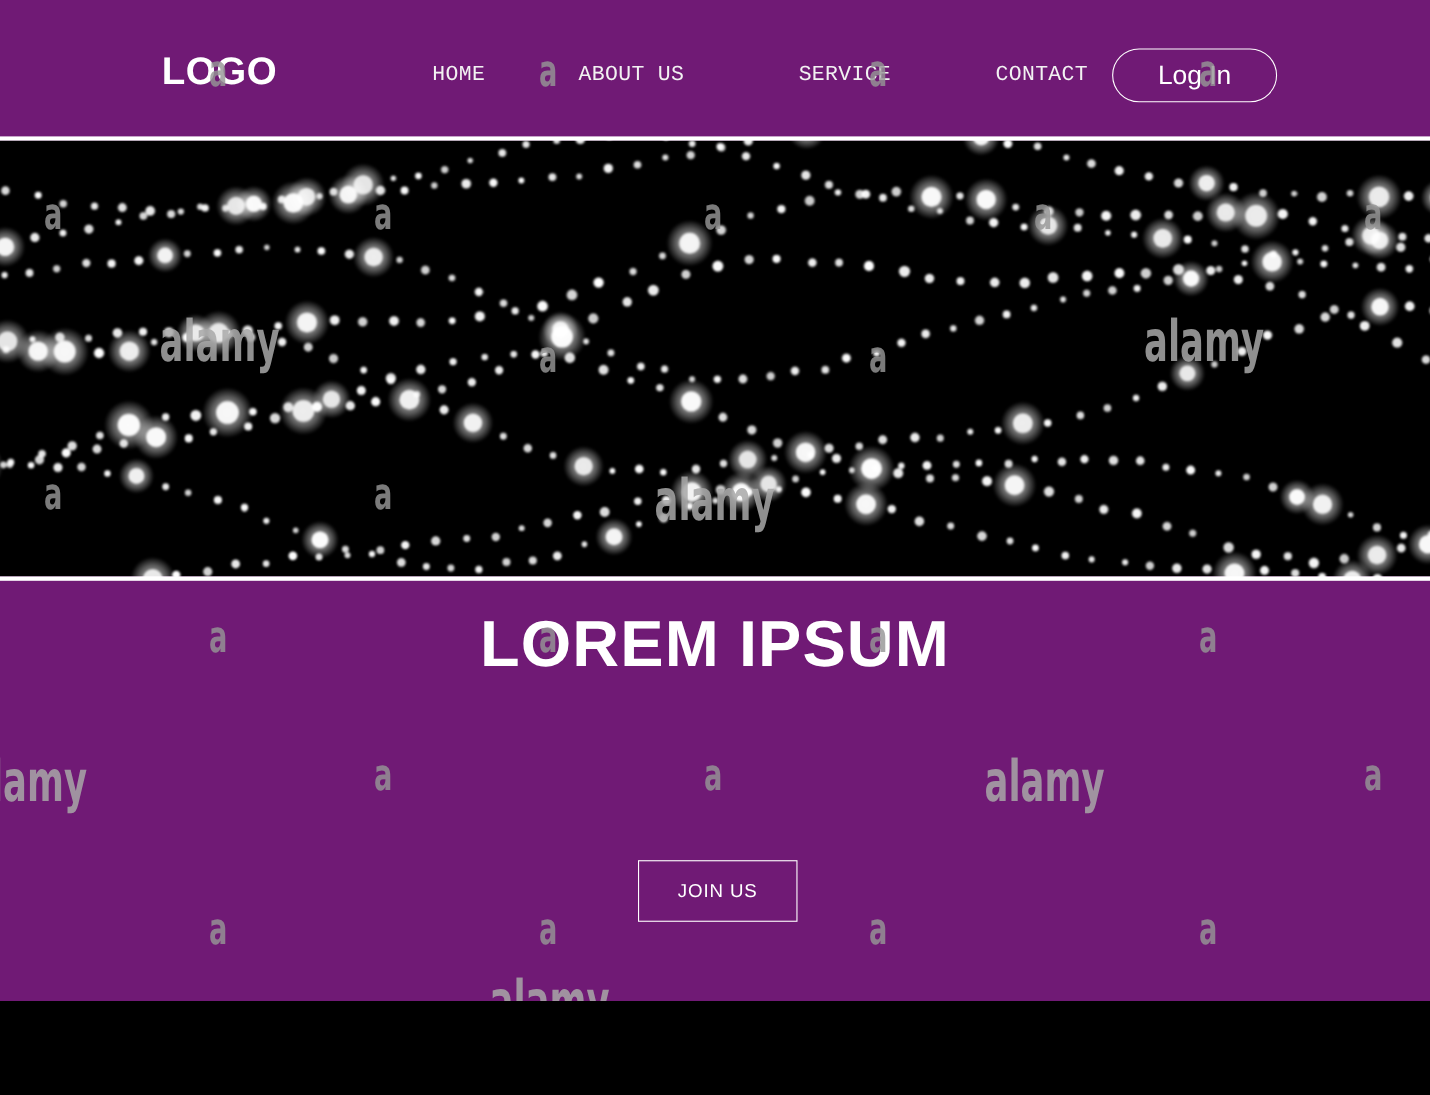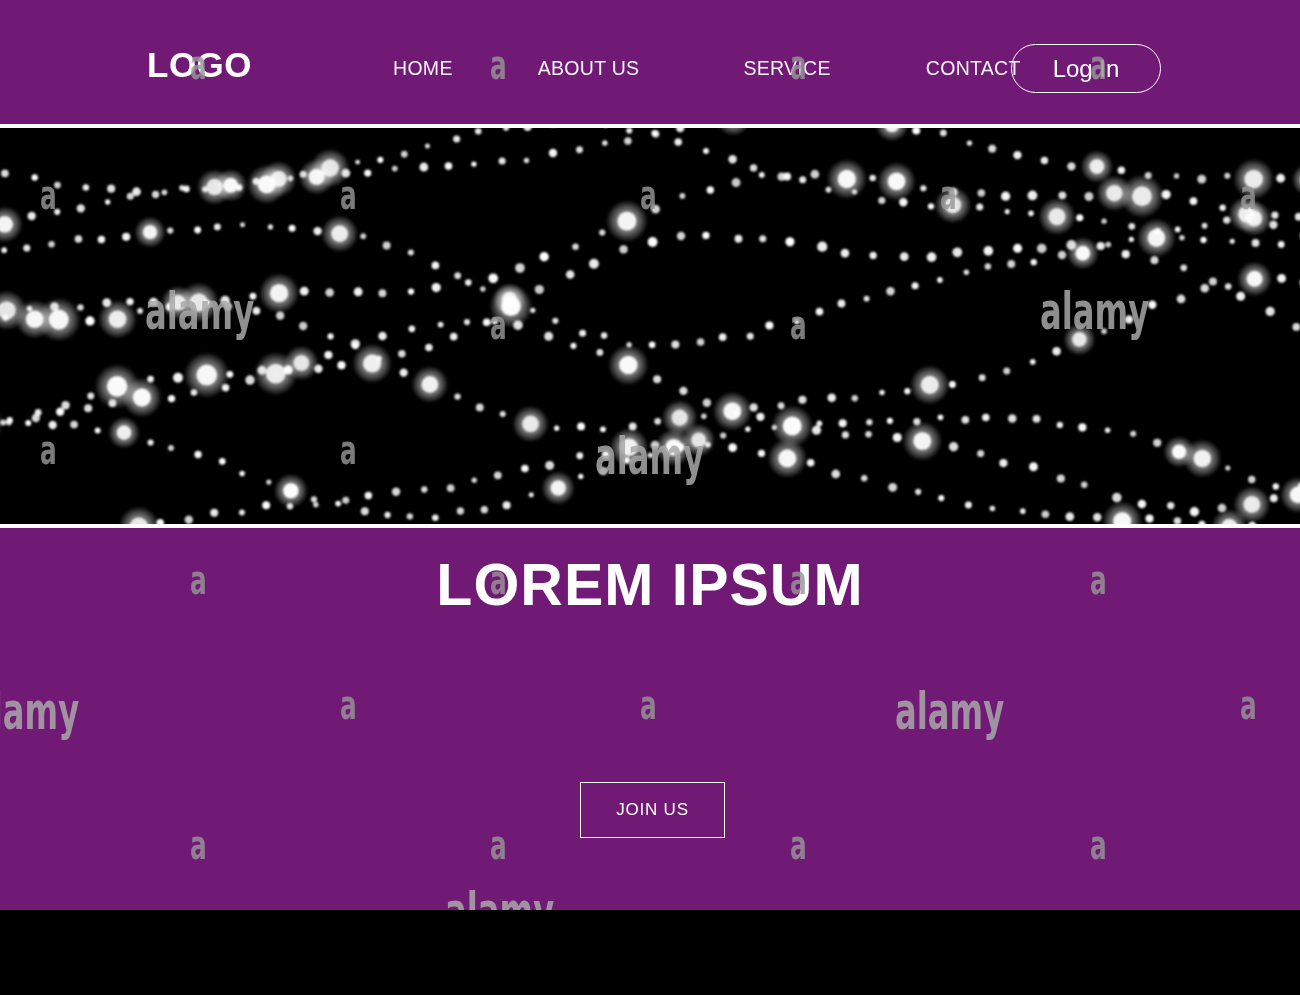--- a/index.html
+++ b/index.html
@@ -45,20 +45,21 @@
     position:absolute; left:393px; top:57px;
     display:flex; align-items:center;
   }
   #main-nav .nav-link{
     color:#f2f2f2;
     font-size:19.5px;
     letter-spacing:0.3px;
     white-space:nowrap;
     text-decoration:none;
     cursor:pointer;
+    font-family:Liberation Mono, monospace;
   }
   #main-nav .nav-link.n0{ margin-right:85px; }
   #main-nav .nav-link.n1{ margin-right:104px; }
   #main-nav .nav-link.n2{ margin-right:95px; }
 
   #login-button{
     position:absolute; left:1011px; top:44px;
     width:150px; height:49px;
     border:1.6px solid #ffffff;
     border-radius:25px;

